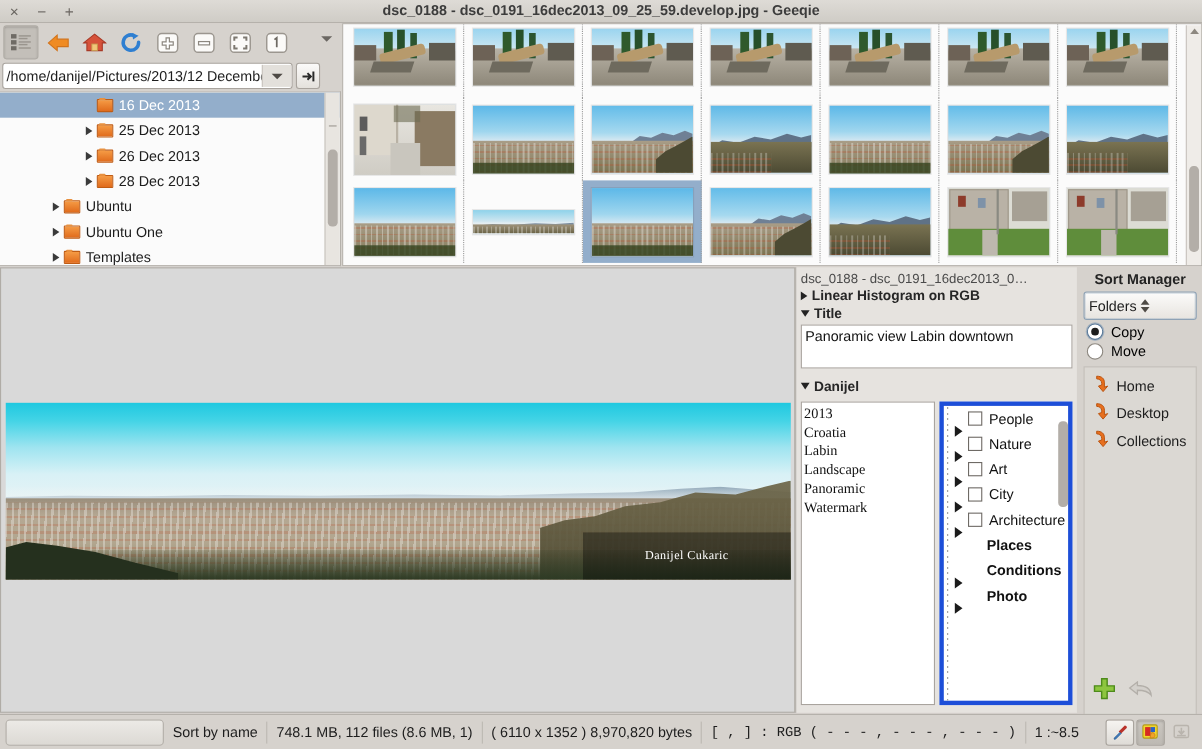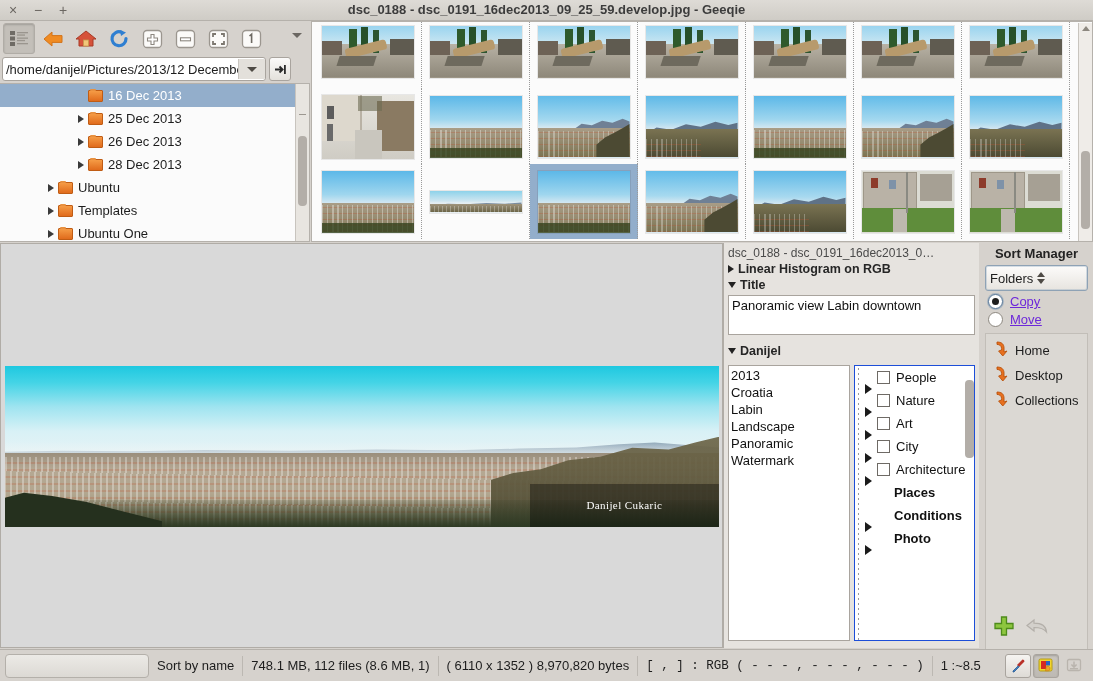--- a/index.html
+++ b/index.html
@@ -154,24 +154,24 @@
   .exp-row{display:flex;align-items:center;gap:4px;padding:1px 4px;font-weight:bold;font-size:12.5px;color:#262626;}
   .tri-r{width:0;height:0;border-top:4.5px solid transparent;border-bottom:4.5px solid transparent;border-left:6.5px solid #222;}
   .tri-d{width:0;height:0;border-left:4.5px solid transparent;border-right:4.5px solid transparent;border-top:6.5px solid #222;}
   .titlebox{
     margin:2px 4px 0 4px;height:40px;background:#fff;border:1px solid #a9a49e;
     font-size:13px;color:#111;padding:2px 3px;box-sizing:border-box;
   }
   .kwrap{position:absolute;left:4px;top:122px;width:247px;height:276px;display:flex;gap:4px;}
   .kwlist{
     width:122px;background:#fff;border:1px solid #a9a49e;box-sizing:border-box;
-    padding:1px 2px;font-size:13px;line-height:17px;color:#111;overflow:hidden;
+    padding:1px 2px;font-size:13px;line-height:17px;color:#111;overflow:hidden;font-family:Liberation Serif, serif;
   }
   .kwtree{
-    width:121px;background:#fff;border:1px solid #1d4ed8;box-sizing:border-box;
+    width:121px;background:#fff;border:4px solid #1d4ed8;box-sizing:border-box;
     position:relative;overflow:hidden;
   }
   .ktrow{height:23px;display:flex;align-items:center;font-size:13px;color:#111;white-space:nowrap;padding-left:8px;}
   .ktw{width:14px;flex:0 0 14px;position:relative;}
   .ktw.has::before{content:"";position:absolute;left:2px;top:6px;width:0;height:0;
     border-top:5px solid transparent;border-bottom:5px solid transparent;border-left:7px solid #1b1b1b;}
   .kcb{width:11px;height:11px;border:1.5px solid #6e6a65;background:#fff;margin-right:6px;flex:0 0 11px;}
   .ktrow.bold{font-weight:bold;}
   .kdots{position:absolute;left:3px;top:0;width:1px;height:100%;
     background-image:repeating-linear-gradient(0deg,#9a9a9a 0 2px,transparent 2px 5px);}
@@ -187,21 +187,21 @@
     margin:4px 5px 0 5px;height:24px;border:1px solid #8ea2b5;border-radius:3px;
     background:linear-gradient(to bottom,#fcfbfa,#e7e4df);
     display:flex;align-items:center;padding:0 4px;font-size:13px;color:#1d1d1d;
     box-shadow:0 0 0 1px rgba(140,165,190,.35) inset;
   }
   .sm-combo span{flex:1;}
   .spin{display:flex;flex-direction:column;gap:2px;}
   .spin i{width:0;height:0;border-left:4px solid transparent;border-right:4px solid transparent;}
   .spin i.u{border-bottom:5px solid #4e4a45;}
   .spin i.d{border-top:5px solid #4e4a45;}
-  .radio-row{display:flex;align-items:center;gap:7px;padding:3px 0 0 8px;font-size:13px;color:#6d28d9;text-decoration:underline;}
+  .radio-row{display:flex;align-items:center;gap:7px;padding:3px 0 0 8px;font-size:13px;color:#000000;}
   .rd{width:13px;height:13px;border-radius:50%;border:1px solid #8d8880;background:#fff;position:relative;flex:0 0 13px;}
   .rd.on{border-color:#5c7a99;box-shadow:0 0 0 1px rgba(120,150,180,.5);}
   .rd.on::after{content:"";position:absolute;left:3px;top:3px;width:7px;height:7px;border-radius:50%;background:#1d1d1d;}
   .sm-list{
     margin:6px 5px 0 5px;height:321px;background:#dbd8d3;border:1px solid #c2beb8;box-sizing:border-box;padding-top:4px;
   }
   .sm-item{display:flex;align-items:center;gap:7px;height:25px;padding-left:7px;font-size:13px;color:#1d1d1d;}
   .sm-actions{position:absolute;left:5px;bottom:4px;width:103px;height:34px;display:flex;align-items:center;gap:10px;padding-left:8px;box-sizing:border-box;}
 
   
@@ -354,29 +354,29 @@
             <i></i>
           </span>
           <span>Ubuntu</span>
         </div>
         <div class="trow">
           <span style="display:inline-block;width:44px;flex:0 0 44px;"></span>
           <span class="tw exp"></span>
           <span class="fldr">
             <i></i>
           </span>
-          <span>Templates</span>
+          <span>Ubuntu One</span>
         </div>
         <div class="trow">
           <span style="display:inline-block;width:44px;flex:0 0 44px;"></span>
           <span class="tw exp"></span>
           <span class="fldr">
             <i></i>
           </span>
-          <span>Ubuntu One</span>
+          <span>Templates</span>
         </div>
       </div>
     <div class="tsc">
       <div class="grip"></div>
       <div class="thumbsl"></div>
     </div>
   </div>
 
   <div class="thumbs">
     <div class="tgrid" id="thumbGrid">

